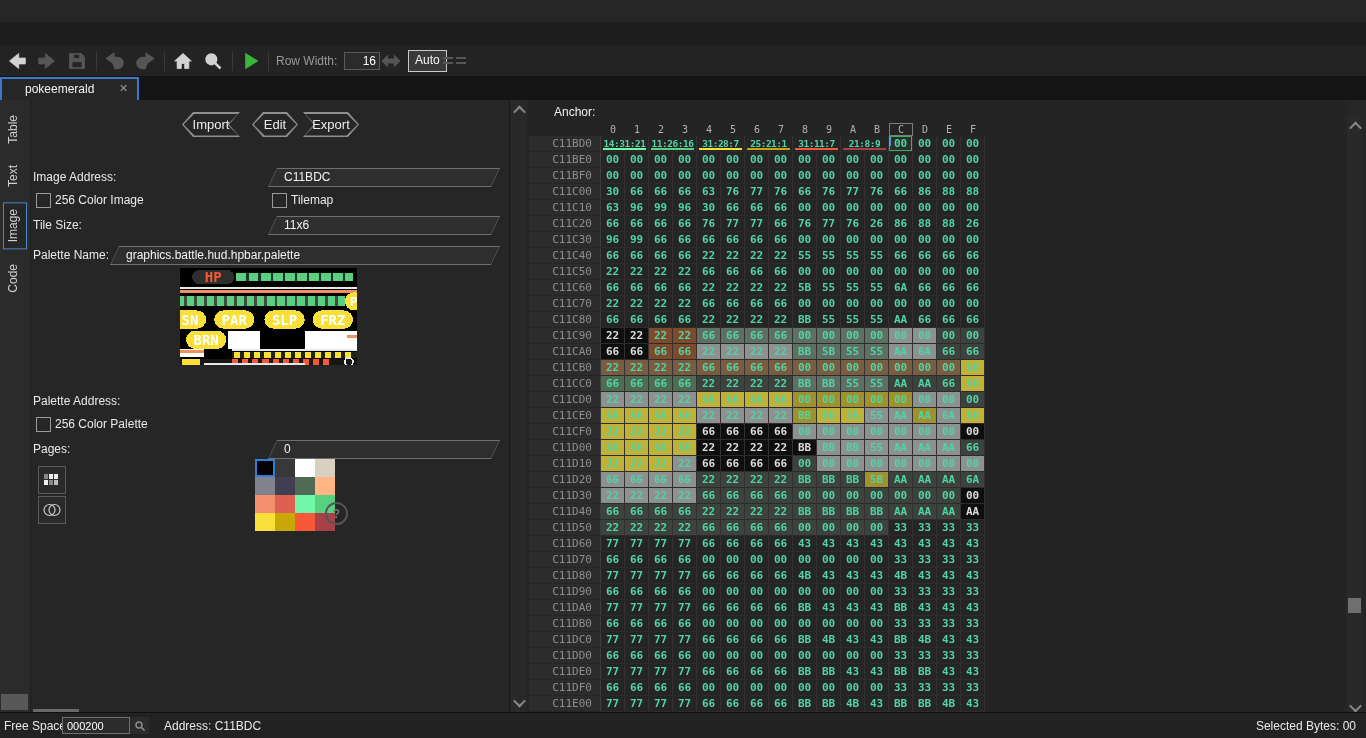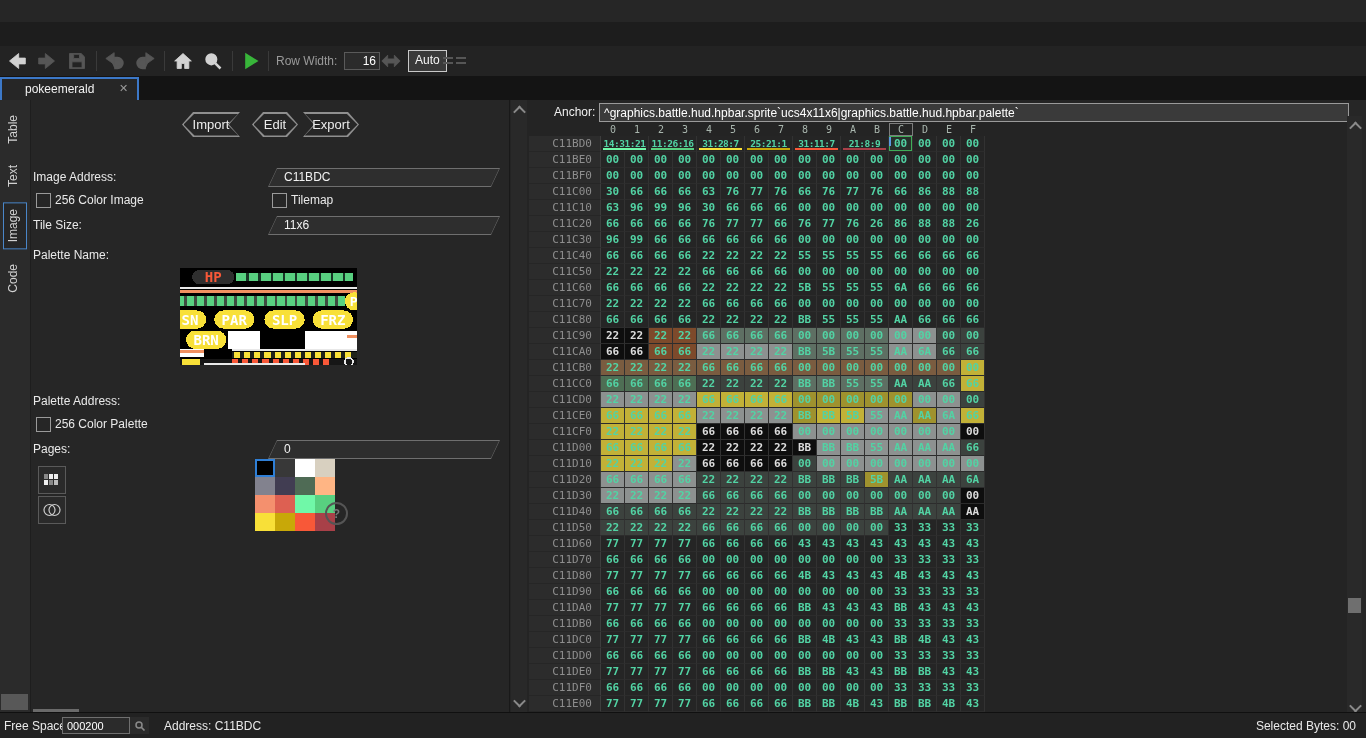--- a/index.html
+++ b/index.html
@@ -240,20 +240,23 @@
       <span class="plabel" style="left:24px;top:93px">256 Color Image</span>
       <div class="chk" style="left:241px;top:93px"></div>
       <span class="plabel" style="left:260px;top:93px">Tilemap</span>
 
       <span class="plabel" style="left:2px;top:118px">Tile Size:</span>
       <div class="field" style="left:237px;top:116px;width:232px">
         <span class="fv">11x6</span>
         </div>
 
       <span class="plabel" style="left:2px;top:148px">Palette Name:</span>
+      <div class="field" style="left:79px;top:146px;width:390px">
+        <span class="fv">graphics.battle.hud.hpbar.palette</span>
+        </div>
 
       <div class="sprite-box">
         <svg width="177" height="97" viewBox="0 0 88 48" shape-rendering="crispEdges" preserveAspectRatio="none">
           <rect x="0" y="0" width="88" height="48" fill="#000"></rect>
 
           <rect x="6" y="1" width="21" height="7" rx="3.5" fill="#2e2e2e"></rect>
           <text x="16.5" y="7" text-anchor="middle" font-family="DejaVu Sans Mono,monospace" font-size="7" font-weight="bold" fill="#f85838">HP</text>
           <rect x="28" y="2.5" width="58" height="4" fill="#58d080"></rect>
           <g fill="#173526">
               <rect x="33" y="2.5" width="1.2" height="4"></rect>
@@ -395,21 +398,20 @@
     <div class="hexpane">
       <div class="hscroll">
         <div class="scroll-arrow" style="top:2px">
             <i class="chv up"></i>
           </div>
         <div class="scroll-arrow" style="top:594px">
             <i class="chv down"></i>
           </div>
       </div>
       <span class="anchor-label">Anchor:</span>
-      <input class="anchor-input" value="^graphics.battle.hud.hpbar.sprite`ucs4x11x6|graphics.battle.hud.hpbar.palette`" style="">
       <div class="hex-header" id="hex-header">
           <div class="hcol"></div>
           <div class="hcol">0</div>
           <div class="hcol">1</div>
           <div class="hcol">2</div>
           <div class="hcol">3</div>
           <div class="hcol">4</div>
           <div class="hcol">5</div>
           <div class="hcol">6</div>
           <div class="hcol">7</div>

